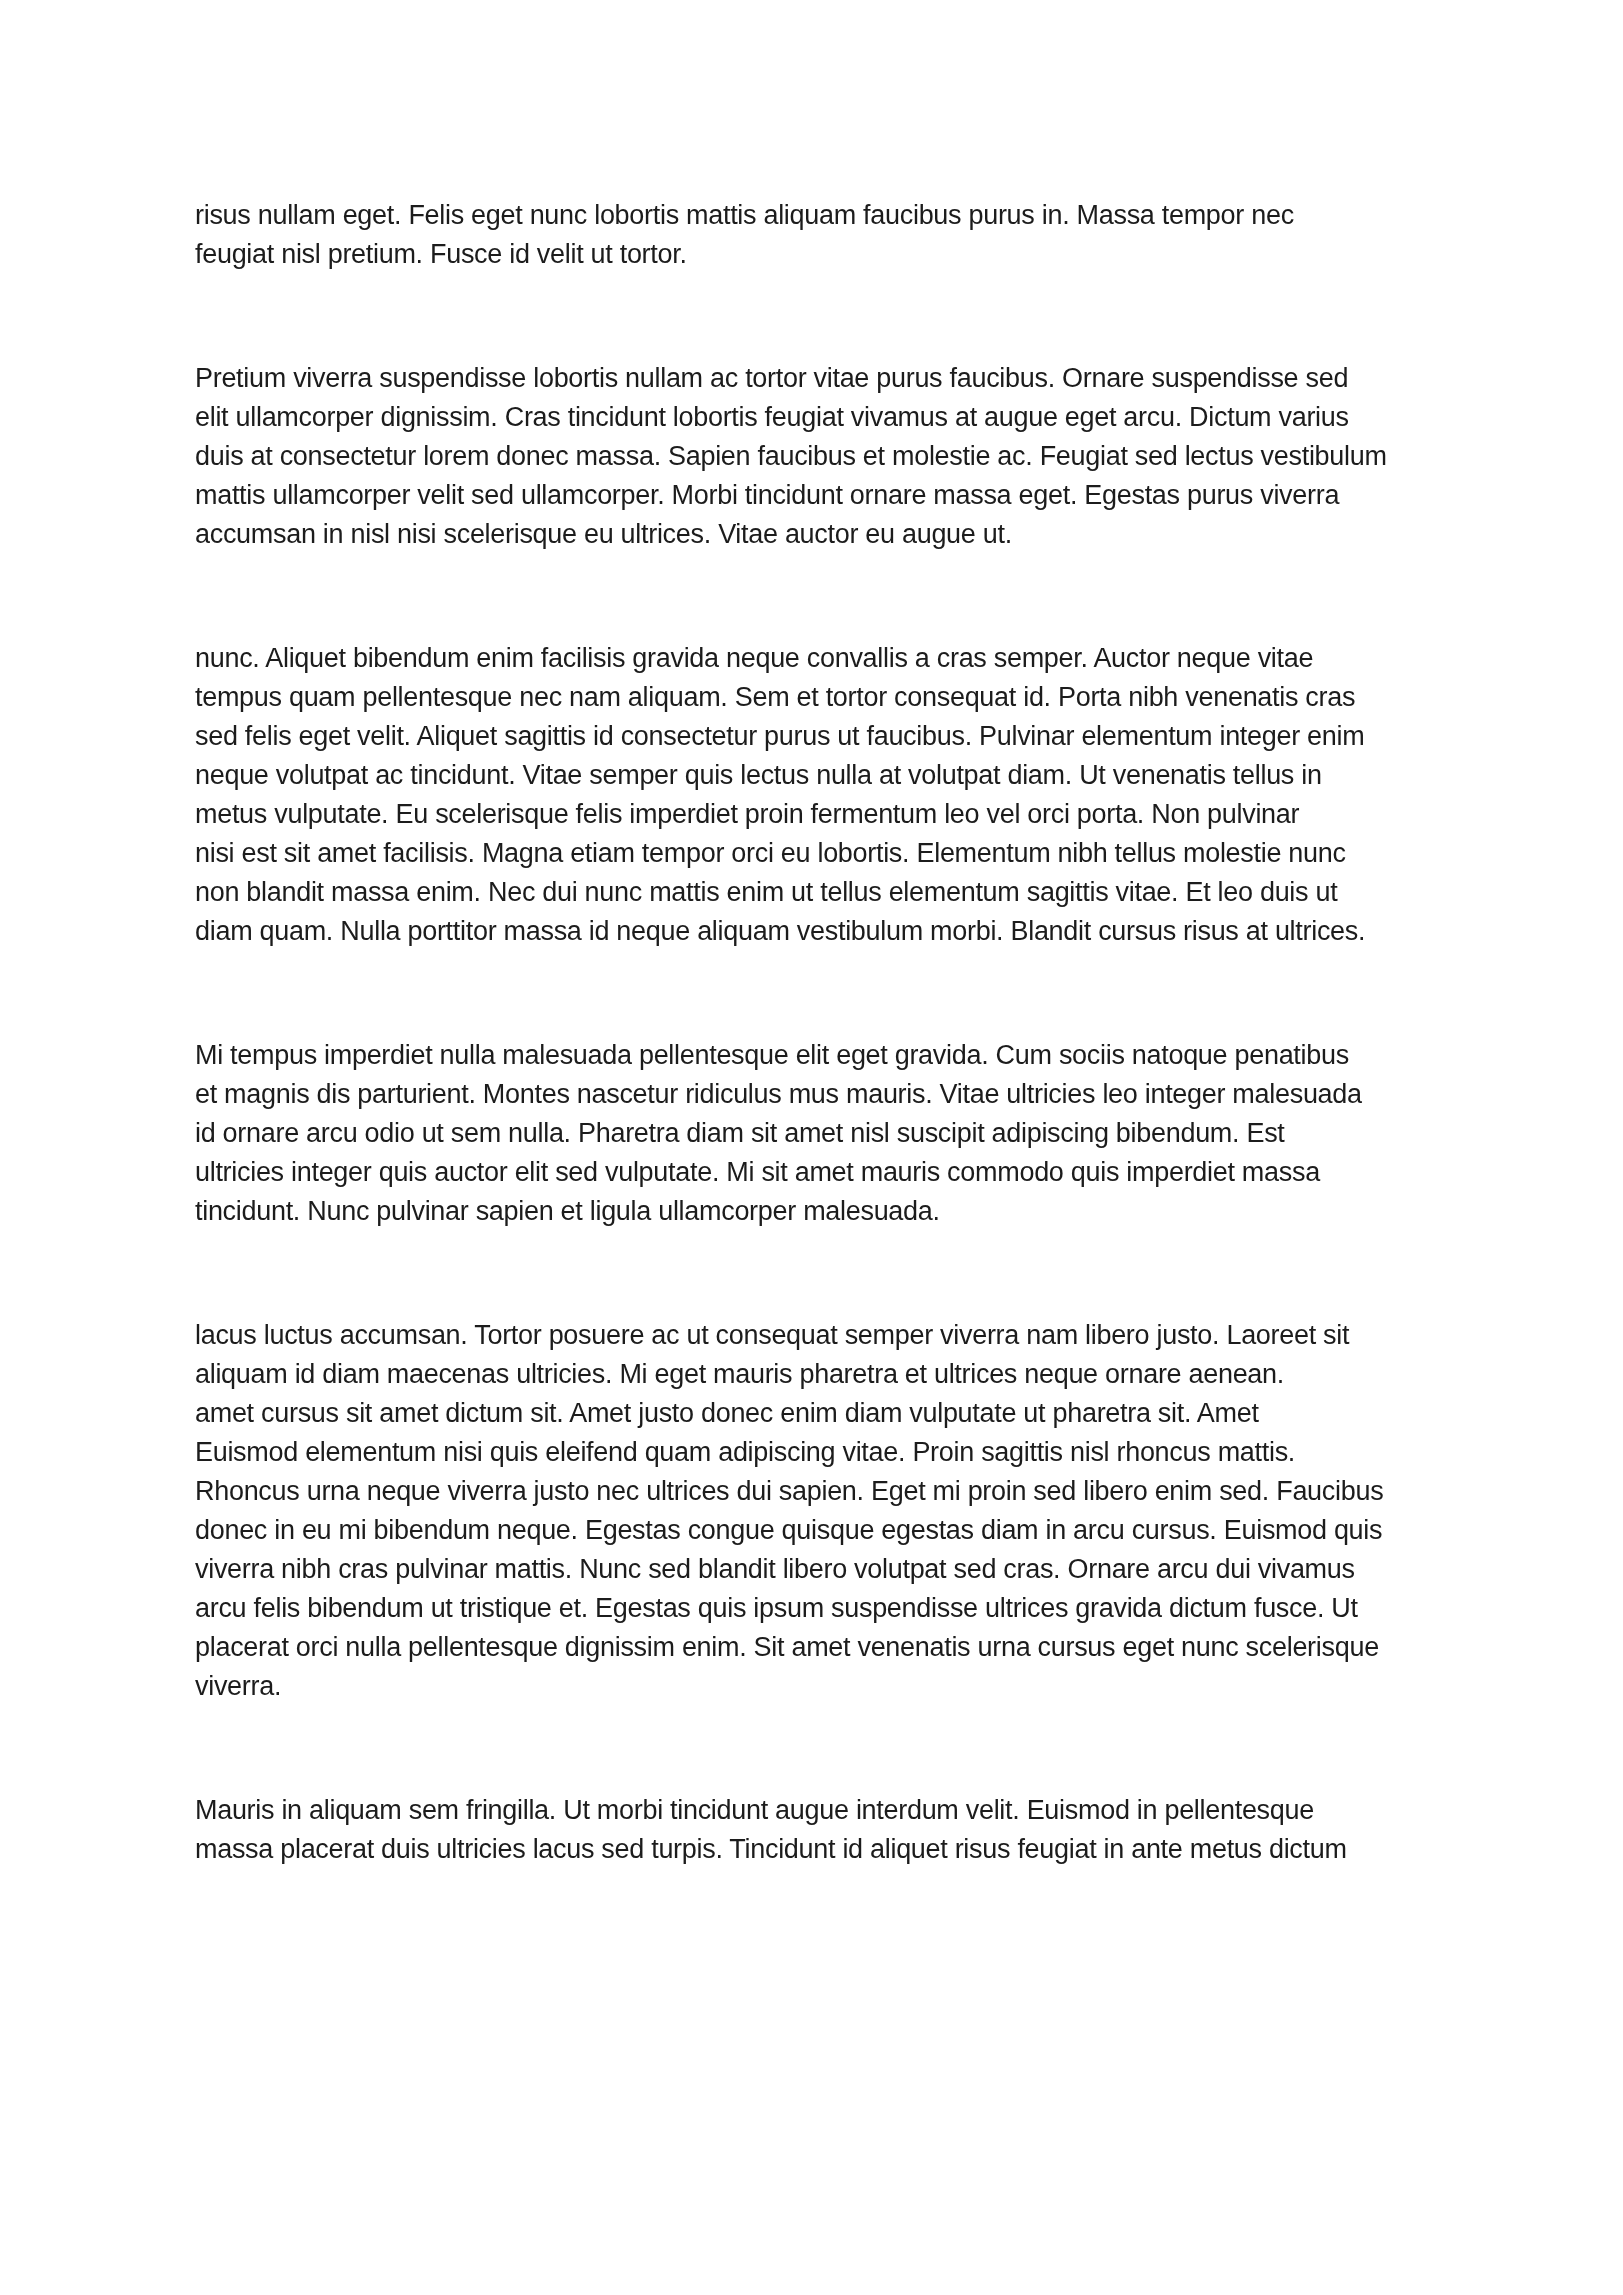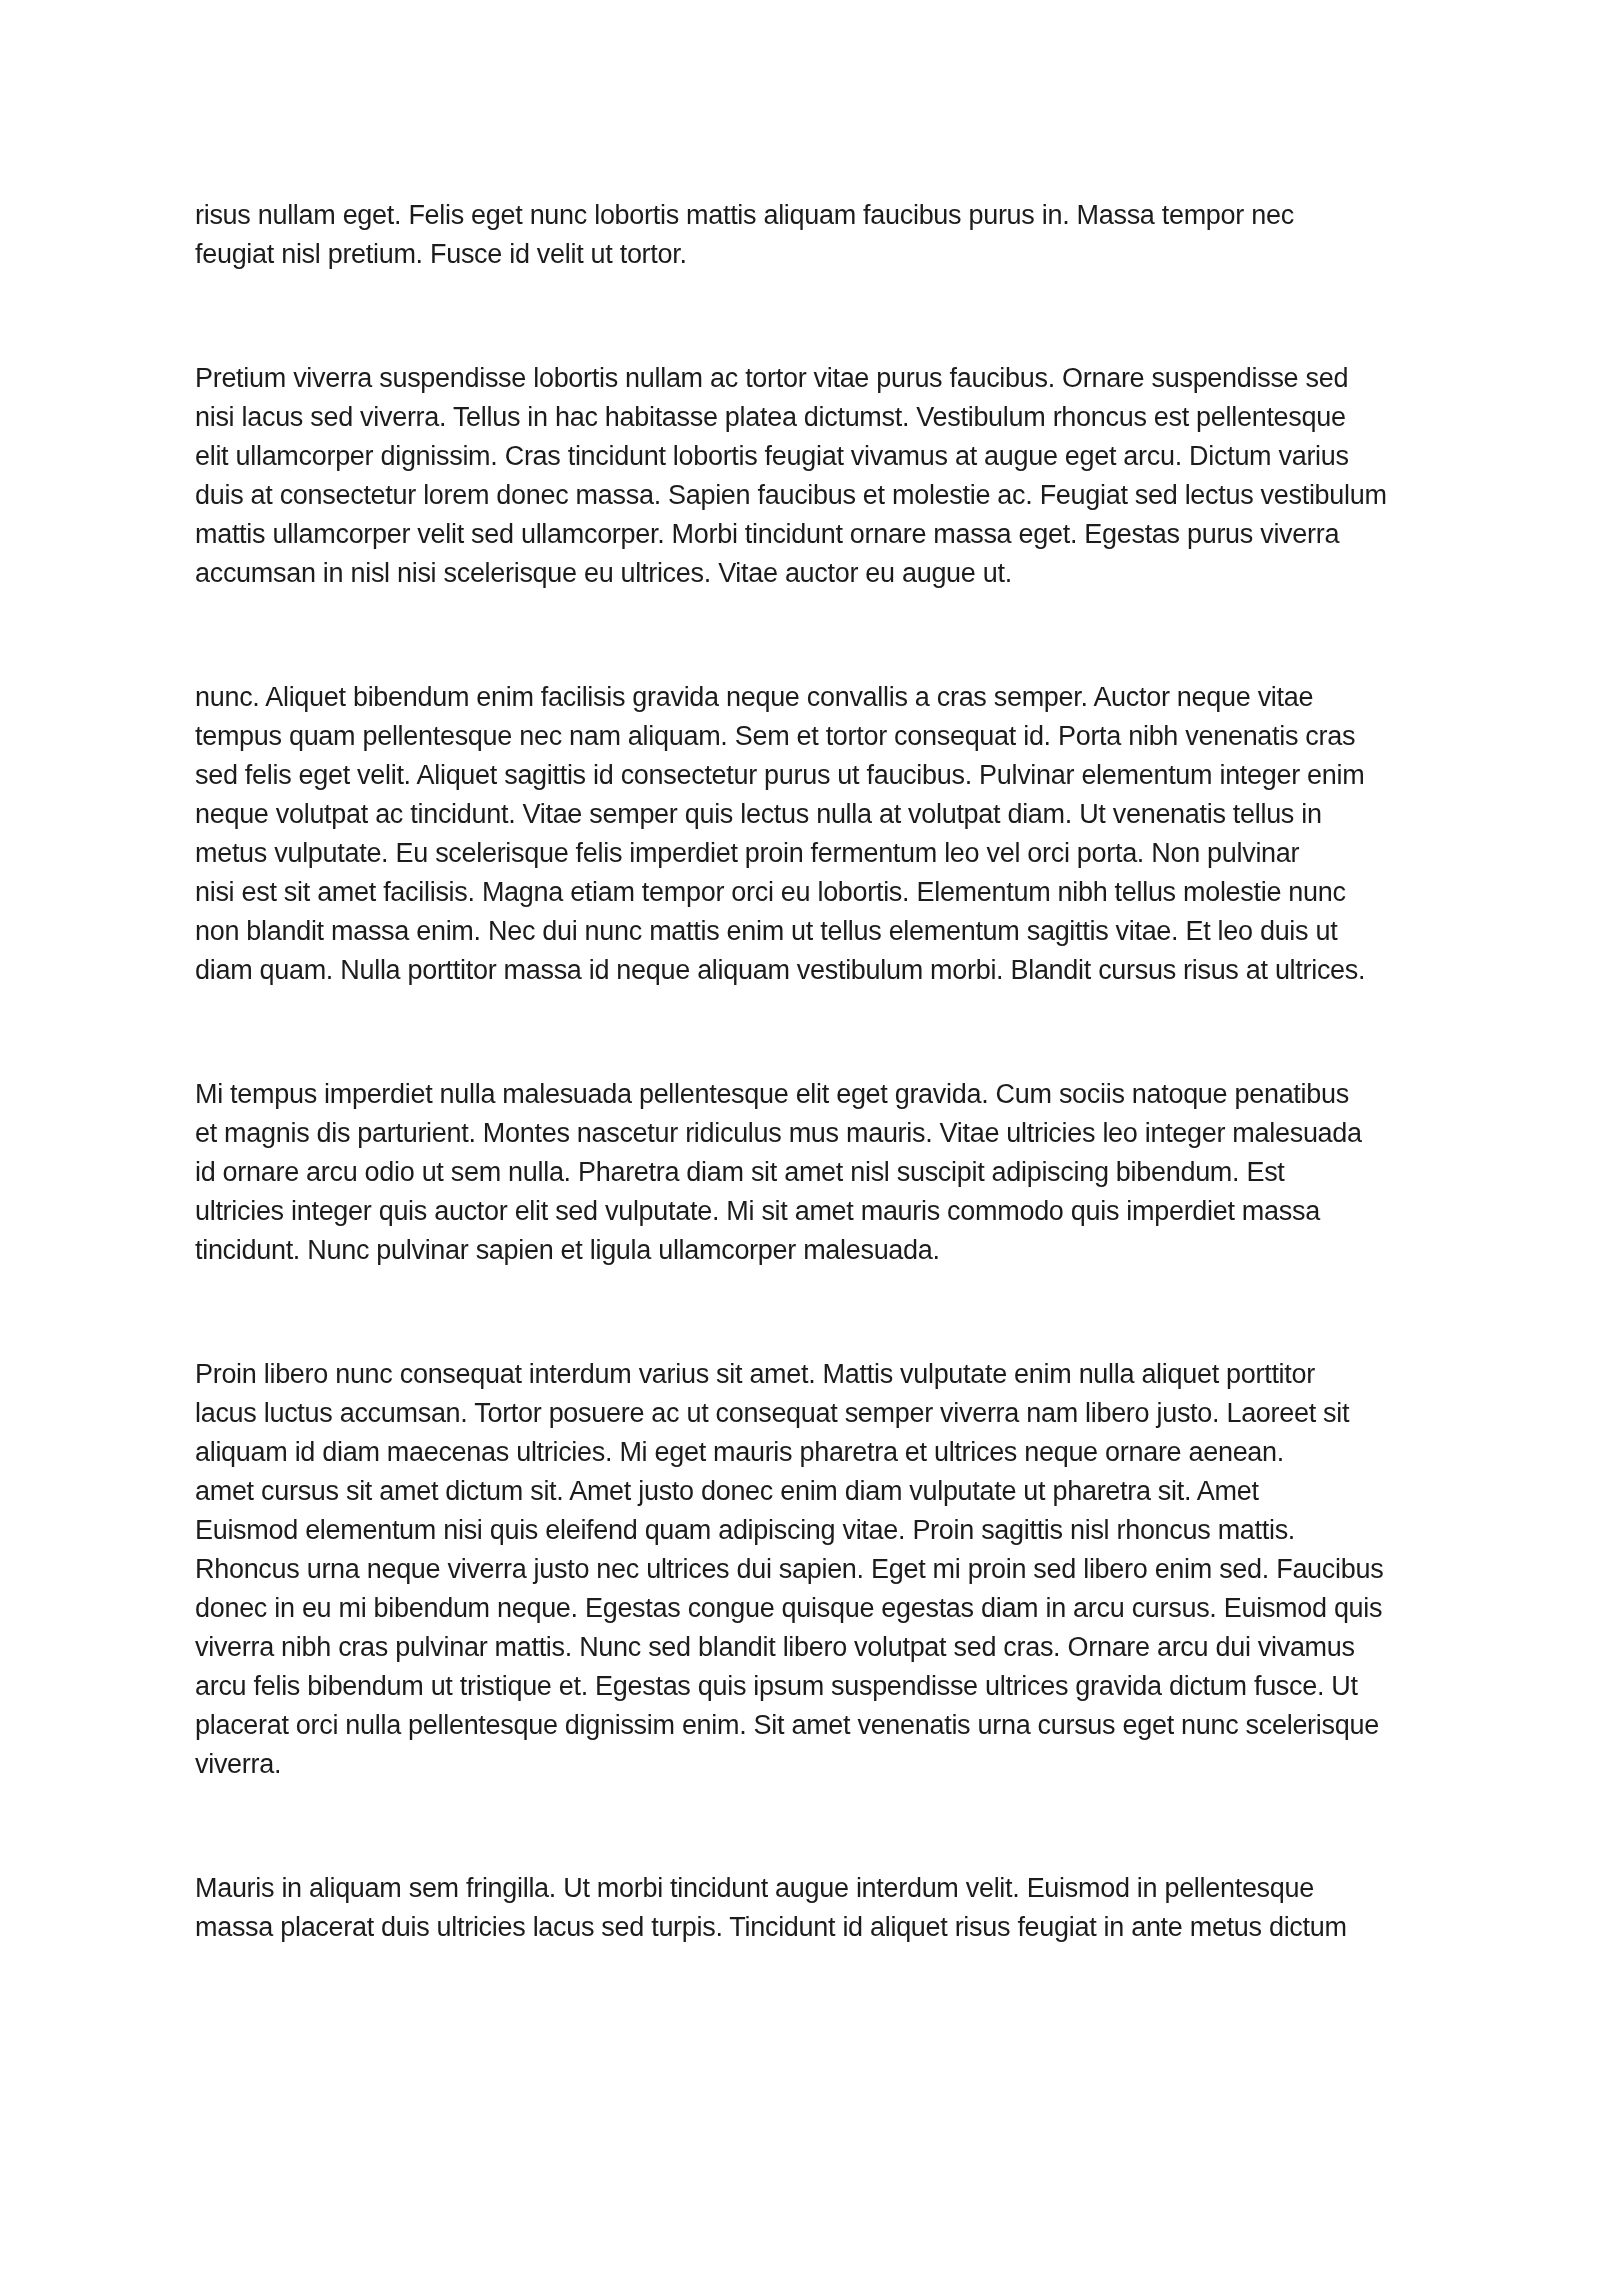--- a/index.html
+++ b/index.html
@@ -36,21 +36,20 @@
 <body>
 
 <div class="page" style="background: rgb(255, 255, 255); color: rgb(28, 28, 28);">
   <div class="text-block" id="text-block">
       <div class="paragraph">
         <div class="text-line">risus nullam eget. Felis eget nunc lobortis mattis aliquam faucibus purus in. Massa tempor nec</div>
         <div class="text-line">feugiat nisl pretium. Fusce id velit ut tortor.</div>
       </div>
       <div class="paragraph">
         <div class="text-line">Pretium viverra suspendisse lobortis nullam ac tortor vitae purus faucibus. Ornare suspendisse sed</div>
-        <div class="text-line">nisi lacus sed viverra. Tellus in hac habitasse platea dictumst. Vestibulum rhoncus est pellentesque</div>
         <div class="text-line">elit ullamcorper dignissim. Cras tincidunt lobortis feugiat vivamus at augue eget arcu. Dictum varius</div>
         <div class="text-line">duis at consectetur lorem donec massa. Sapien faucibus et molestie ac. Feugiat sed lectus vestibulum</div>
         <div class="text-line">mattis ullamcorper velit sed ullamcorper. Morbi tincidunt ornare massa eget. Egestas purus viverra</div>
         <div class="text-line">accumsan in nisl nisi scelerisque eu ultrices. Vitae auctor eu augue ut.</div>
       </div>
       <div class="paragraph">
         <div class="text-line">nunc. Aliquet bibendum enim facilisis gravida neque convallis a cras semper. Auctor neque vitae</div>
         <div class="text-line">tempus quam pellentesque nec nam aliquam. Sem et tortor consequat id. Porta nibh venenatis cras</div>
         <div class="text-line">sed felis eget velit. Aliquet sagittis id consectetur purus ut faucibus. Pulvinar elementum integer enim</div>
         <div class="text-line">neque volutpat ac tincidunt. Vitae semper quis lectus nulla at volutpat diam. Ut venenatis tellus in</div>
@@ -60,21 +59,20 @@
         <div class="text-line">diam quam. Nulla porttitor massa id neque aliquam vestibulum morbi. Blandit cursus risus at ultrices.</div>
       </div>
       <div class="paragraph">
         <div class="text-line">Mi tempus imperdiet nulla malesuada pellentesque elit eget gravida. Cum sociis natoque penatibus</div>
         <div class="text-line">et magnis dis parturient. Montes nascetur ridiculus mus mauris. Vitae ultricies leo integer malesuada</div>
         <div class="text-line">id ornare arcu odio ut sem nulla. Pharetra diam sit amet nisl suscipit adipiscing bibendum. Est</div>
         <div class="text-line">ultricies integer quis auctor elit sed vulputate. Mi sit amet mauris commodo quis imperdiet massa</div>
         <div class="text-line">tincidunt. Nunc pulvinar sapien et ligula ullamcorper malesuada.</div>
       </div>
       <div class="paragraph">
-        <div class="text-line">Proin libero nunc consequat interdum varius sit amet. Mattis vulputate enim nulla aliquet porttitor</div>
         <div class="text-line">lacus luctus accumsan. Tortor posuere ac ut consequat semper viverra nam libero justo. Laoreet sit</div>
         <div class="text-line">aliquam id diam maecenas ultricies. Mi eget mauris pharetra et ultrices neque ornare aenean.</div>
         <div class="text-line">amet cursus sit amet dictum sit. Amet justo donec enim diam vulputate ut pharetra sit. Amet</div>
         <div class="text-line">Euismod elementum nisi quis eleifend quam adipiscing vitae. Proin sagittis nisl rhoncus mattis.</div>
         <div class="text-line">Rhoncus urna neque viverra justo nec ultrices dui sapien. Eget mi proin sed libero enim sed. Faucibus</div>
         <div class="text-line">donec in eu mi bibendum neque. Egestas congue quisque egestas diam in arcu cursus. Euismod quis</div>
         <div class="text-line">viverra nibh cras pulvinar mattis. Nunc sed blandit libero volutpat sed cras. Ornare arcu dui vivamus</div>
         <div class="text-line">arcu felis bibendum ut tristique et. Egestas quis ipsum suspendisse ultrices gravida dictum fusce. Ut</div>
         <div class="text-line">placerat orci nulla pellentesque dignissim enim. Sit amet venenatis urna cursus eget nunc scelerisque</div>
         <div class="text-line">viverra.</div>

